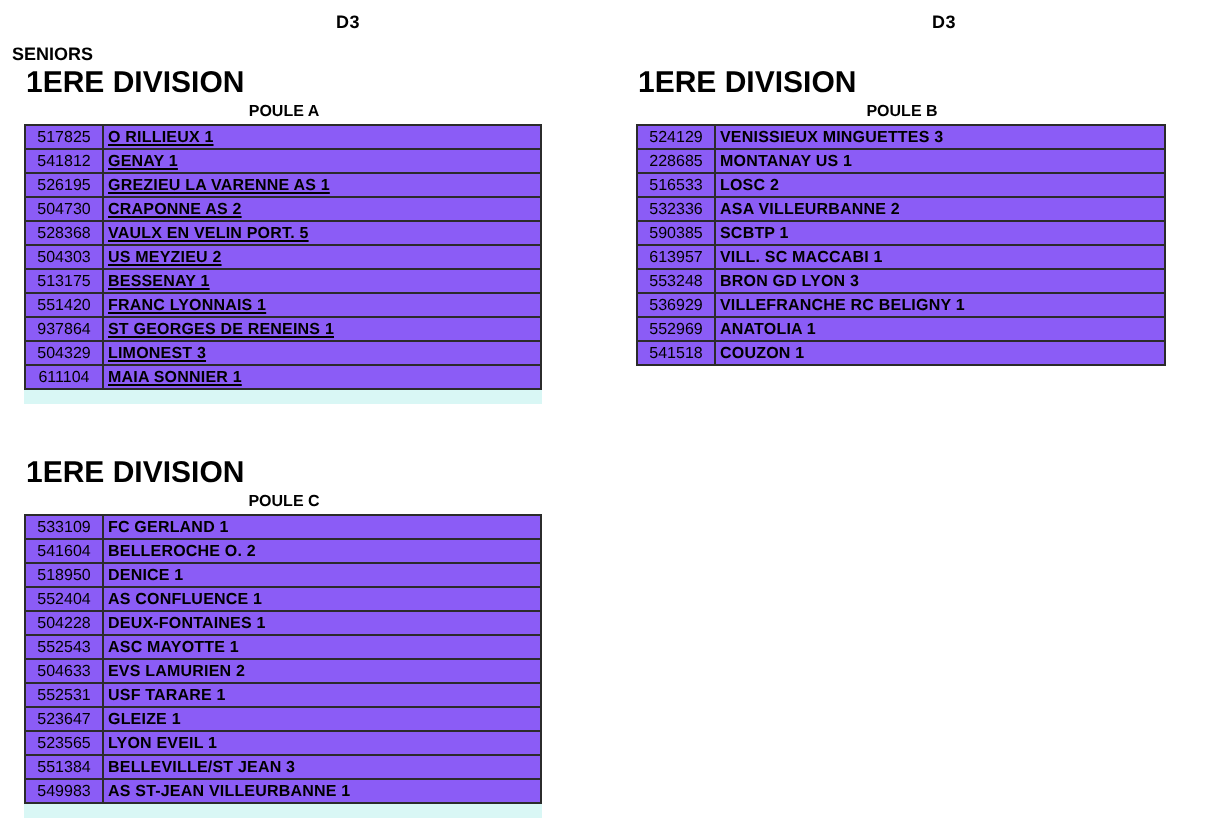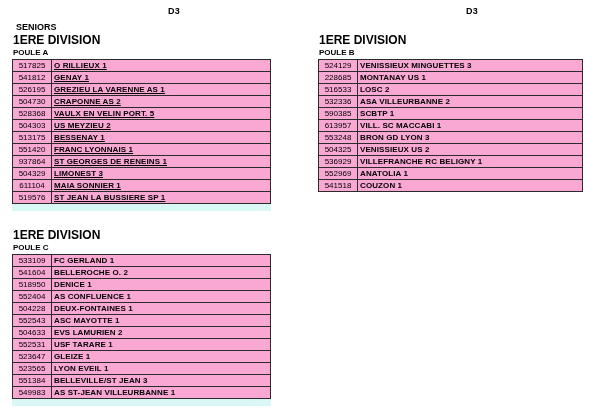--- a/index.html
+++ b/index.html
@@ -25,44 +25,45 @@
     position: absolute;
     font-weight: bold;
     font-size: 9px;
     letter-spacing: 0.2px;
   }
   .hdr-d3-left { left: 168px; top: 6px; }
   .hdr-d3-right { left: 466px; top: 6px; }
 
   .seniors {
     position: absolute;
-    left: 16px;
+    left: 6px;
     top: 22px;
     font-weight: bold;
     font-size: 9px;
   }
 
   .block { position: absolute; }
 
   .div-title {
     font-weight: bold;
-    font-size: 12px;
+    font-size: 15px;
     margin: 0 0 1px 0;
     padding-left: 1px;
   }
   .poule-title {
     font-weight: bold;
     font-size: 8px;
     margin: 0 0 2px 0;
     padding-left: 1px;
+    text-align: center;
   }
 
   table.tbl {
     border-collapse: collapse;
-    background: #f9a8d4;
+    background: #8b5cf6;
     table-layout: fixed;
   }
   table.tbl td {
     border: 1px solid #2b2b2b;
     height: 11px;
     line-height: 11px;
     padding: 0 2px;
     font-size: 8px;
     white-space: nowrap;
     overflow: hidden;
@@ -138,24 +139,20 @@
             <td class="club">ST GEORGES DE RENEINS 1</td>
           </tr>
         <tr>
             <td class="code">504329</td>
             <td class="club">LIMONEST 3</td>
           </tr>
         <tr>
             <td class="code">611104</td>
             <td class="club">MAIA SONNIER 1</td>
           </tr>
-        <tr>
-            <td class="code">519576</td>
-            <td class="club">ST JEAN LA BUSSIERE SP 1</td>
-          </tr>
       </tbody>
     </table>
     <div class="tail"></div>
   </div>
 
   <div class="block" style="left:318px; top:33px;">
     <div class="div-title">1ERE DIVISION</div>
     <div class="poule-title">POULE B</div>
     <table class="tbl w-right">
       <tbody>
@@ -181,24 +178,20 @@
           </tr>
         <tr>
             <td class="code">613957</td>
             <td class="club">VILL. SC MACCABI  1</td>
           </tr>
         <tr>
             <td class="code">553248</td>
             <td class="club">BRON GD LYON 3</td>
           </tr>
         <tr>
-            <td class="code">504325</td>
-            <td class="club">VENISSIEUX US 2</td>
-          </tr>
-        <tr>
             <td class="code">536929</td>
             <td class="club">VILLEFRANCHE RC BELIGNY 1</td>
           </tr>
         <tr>
             <td class="code">552969</td>
             <td class="club">ANATOLIA 1</td>
           </tr>
         <tr>
             <td class="code">541518</td>
             <td class="club">COUZON 1</td>

